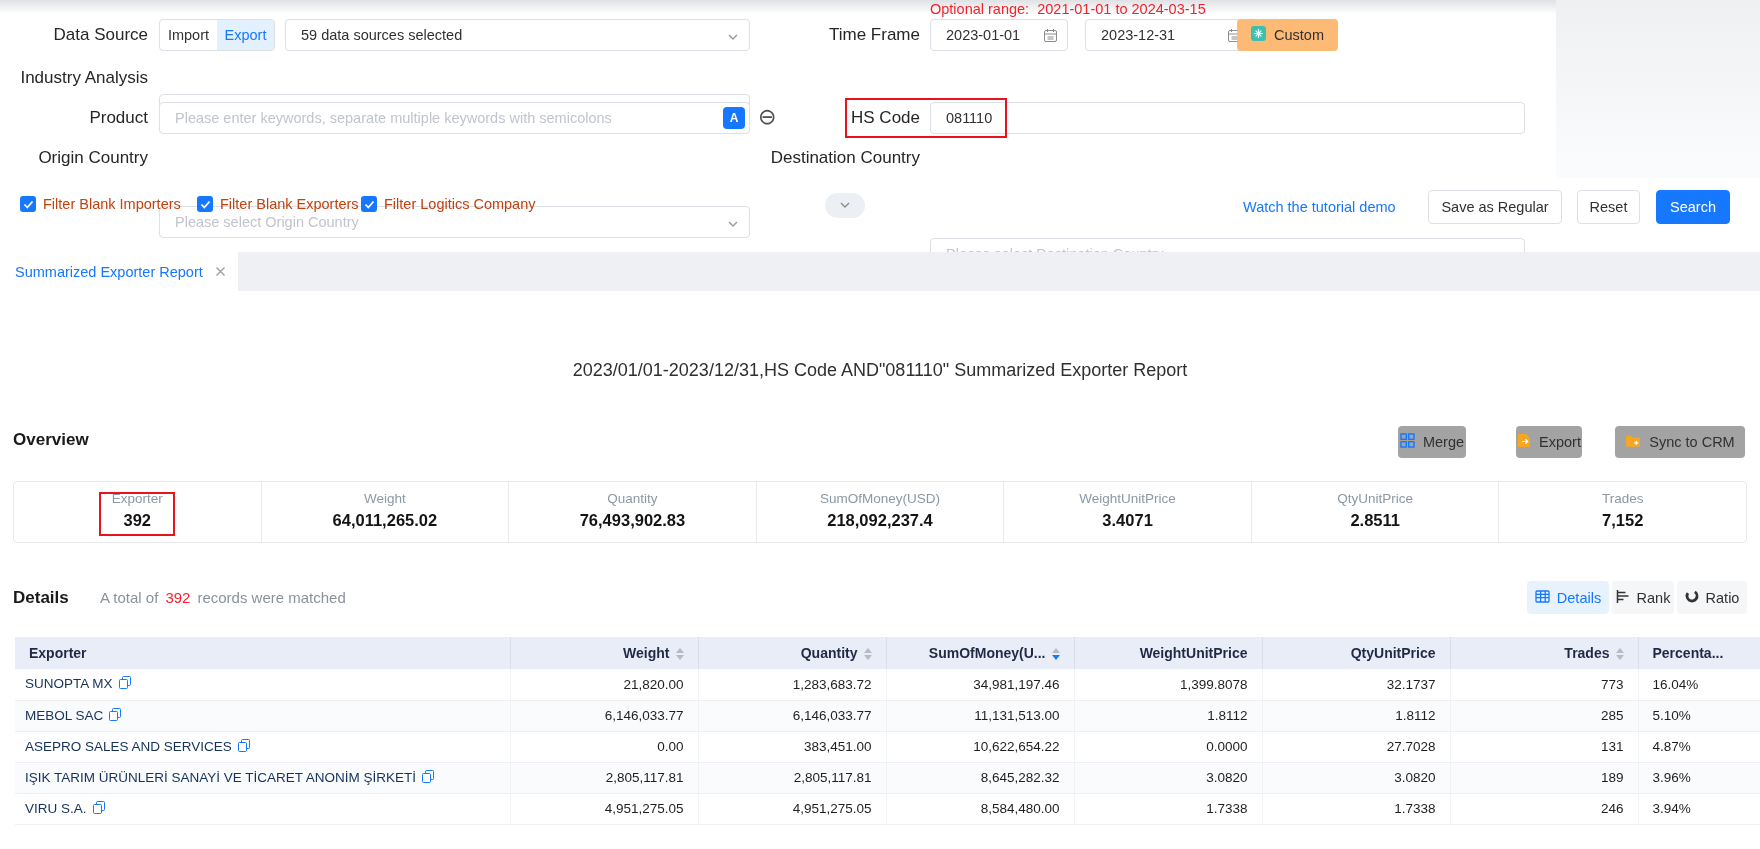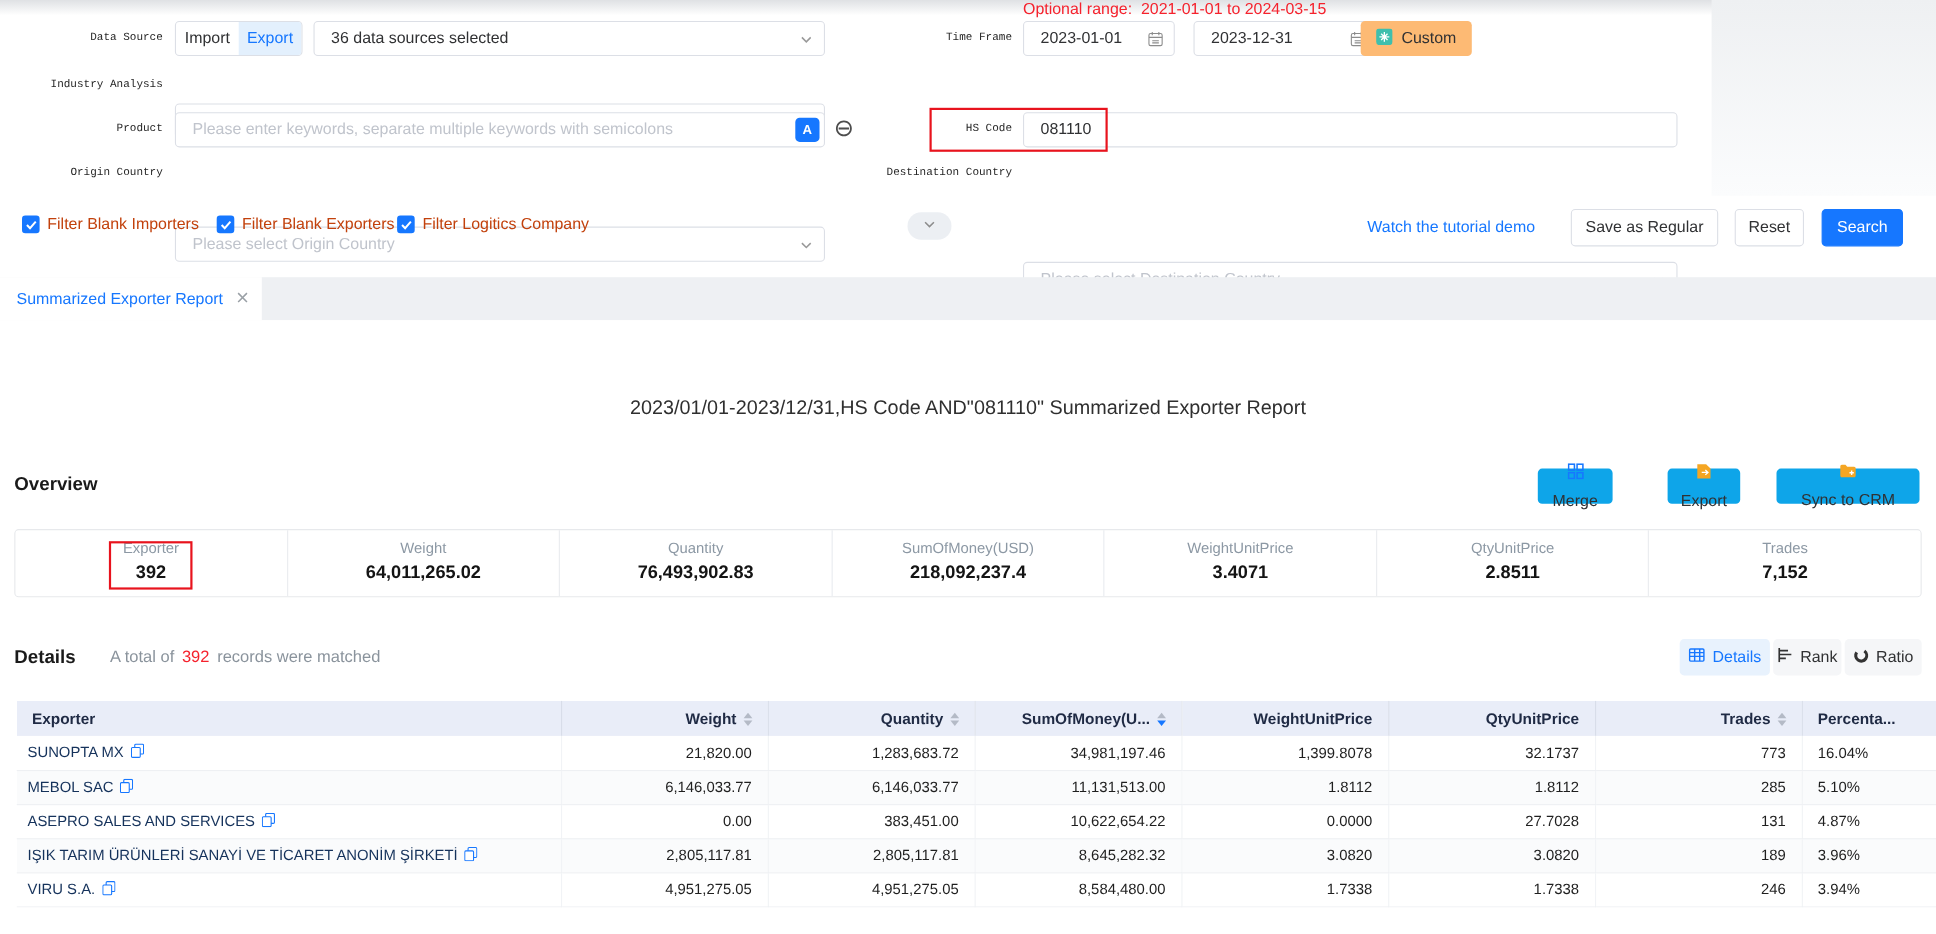--- a/index.html
+++ b/index.html
@@ -2,21 +2,21 @@
 <html><head>
 <meta charset="utf-8">
 <style>
   html,body{margin:0;padding:0;overflow:hidden;}
   body{width:1760px;height:849px;font-family:"Liberation Sans","DejaVu Sans",sans-serif;background:#fff;color:#262626;}
   .app{position:relative;width:1760px;height:849px;background:#fff;}
   .abs{position:absolute;}
   .top-fade{left:0;top:0;width:1760px;height:14px;background:linear-gradient(#dfe1e4,#ffffff);}
   .form-right-gap{left:1556px;top:0;width:204px;height:178px;background:linear-gradient(#eef0f2,#fbfcfd);}
   
-  .flabel{font-size:10px;color:#262626;text-align:right;line-height:20px;white-space:nowrap;font-family:Liberation Mono, monospace;}
+  .flabel{font-size:17px;color:#262626;text-align:right;line-height:20px;white-space:nowrap;}
   .ctrl{box-sizing:border-box;height:32px;border:1px solid #dcdfe6;border-radius:4px;background:#fff;display:flex;align-items:center;font-size:14.5px;}
   .sel{padding:0 30px 0 15px;position:relative;cursor:pointer;}
   .sel .chev{position:absolute;right:10px;top:10px;}
   .sel .val{color:#303133;white-space:nowrap;overflow:hidden;}
   .sel .ph{color:#c0c4cc;white-space:nowrap;overflow:hidden;}
   .toggle{box-sizing:border-box;height:32px;border:1px solid #dcdfe6;border-radius:4px;display:flex;overflow:hidden;background:#fff;}
   .tog-seg{width:57px;display:flex;align-items:center;justify-content:center;font-size:14.5px;cursor:pointer;color:#303133;}
   .tog-seg.active{background:#e3f0fd;color:#1677ff;}
   .txtinput{box-sizing:border-box;height:32px;width:100%;border:1px solid #dcdfe6;border-radius:4px;font-size:14.5px;color:#303133;padding:0 15px;outline:none;font-family:inherit;}
   .txtinput::placeholder{color:#c0c4cc;}
@@ -34,21 +34,21 @@
   .btn{box-sizing:border-box;height:34px;border:1px solid #dcdfe6;border-radius:4px;background:#fff;display:flex;align-items:center;justify-content:center;font-size:14.5px;color:#303133;cursor:pointer;}
   .btn.primary{background:#1677ff;border-color:#1677ff;color:#fff;}
   .optional{color:#f5222d;font-size:14.5px;white-space:pre;}
   
   .tab-strip{left:0;top:252px;width:1760px;height:39px;background:#eef0f3;}
   .tab{position:absolute;left:0;top:0;width:238px;height:39px;background:#fff;display:flex;align-items:center;gap:12px;padding:0 15px;box-sizing:border-box;cursor:pointer;}
   .tab-label{color:#1677ff;font-size:14.5px;white-space:nowrap;}
   
   .report-title{left:0;top:360px;width:1760px;text-align:center;font-size:18px;color:#2f2f2f;}
   .sec-heading{font-size:17px;font-weight:bold;color:#1a1a1a;}
-  .gbtn{background:#0ea5e9;border-radius:4px;height:32px;display:flex;align-items:center;justify-content:center;gap:8px;font-size:14.5px;color:#303133;cursor:pointer;flex-direction:column;}
+  .gbtn{background:#a3a3a3;border-radius:4px;height:32px;display:flex;align-items:center;justify-content:center;gap:8px;font-size:14.5px;color:#303133;cursor:pointer;}
   .stats{left:13px;top:481px;width:1734px;height:62px;border:1px solid #e7e9ec;border-radius:4px;box-sizing:border-box;display:flex;}
   .stat-cell{flex:1;text-align:center;padding-top:9px;}
   .stat-cell + .stat-cell{border-left:1px solid #e9ebef;}
   .stat-label{font-size:13.5px;color:#8c98a4;}
   .stat-value{font-size:16.5px;font-weight:bold;color:#141414;margin-top:5px;}
   .match{display:flex;gap:7px;font-size:15px;color:#8a939c;align-items:baseline;}
   .match .count{color:#f5222d;}
   .viewbtn{border-radius:4px;height:33px;display:flex;align-items:center;justify-content:center;gap:7px;font-size:14.5px;color:#303133;background:#f5f6f8;cursor:pointer;}
   .viewbtn.active{background:#e8f2fd;color:#1677ff;}
   
@@ -75,21 +75,21 @@
   <div class="abs form-right-gap"></div>
 
   <div class="abs optional" style="left:930px;top:1px;">Optional range:  2021-01-01 to 2024-03-15</div>
 
   <div class="abs flabel" style="left:0;top:25px;width:148px;">Data Source</div>
   <div class="abs toggle" style="left:159px;top:19px;">
     <div class="tog-seg">Import</div>
     <div class="tog-seg active">Export</div>
   </div>
   <div class="abs ctrl sel" style="left:285px;top:19px;width:465px;">
-    <span class="val">36 data sources selected</span>
+    <span class="val">59 data sources selected</span>
     <span class="chev"><svg width="12" height="12">
           <path d="M2 4l4 4 4-4" stroke="#999" stroke-width="1.4" fill="none"></path>
         </svg></span>
   </div>
   <div class="abs flabel" style="left:772px;top:25px;width:148px;">Time Frame</div>
   <div class="abs" style="left:930px;top:19px;width:138px;">
     <input class="txtinput dateinput" value="2023-01-01" style="">
     <span class="abs cal"><svg width="15" height="15" viewBox="0 0 15 15" fill="none" stroke="#8c8c8c">
           <rect x="1.5" y="2.5" width="12" height="11" rx="1.5"></rect>
           <path d="M1.5 6h12M4.5 1v3M10.5 1v3M4.5 9h6M4.5 11h6"></path>

